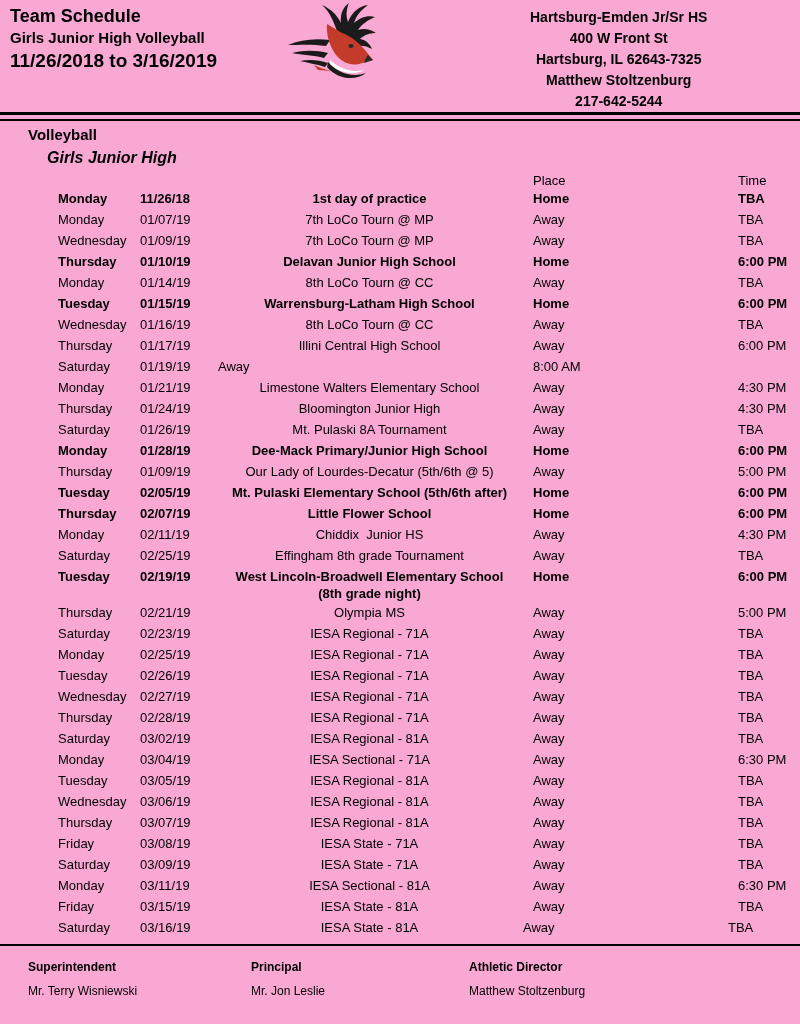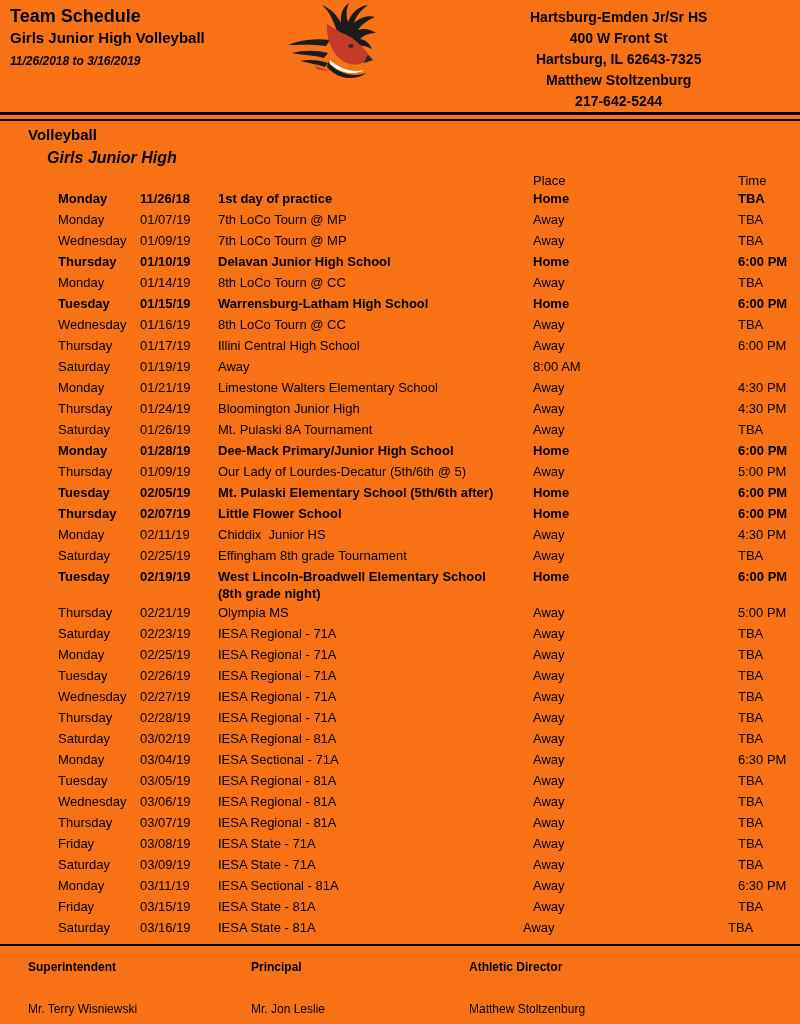--- a/index.html
+++ b/index.html
@@ -1,53 +1,53 @@
 <!DOCTYPE html>
 <html><head>
 <meta charset="utf-8">
 <style>
   html,body { margin:0; padding:0; background:#ffffff; }
   .page {
-    position:relative; width:800px; height:1024px; background:#f97316;
+    position:relative; width:800px; height:1024px; background:#f9a8d4;
     font-family:"Liberation Sans","DejaVu Sans",sans-serif; color:#000;
     overflow:hidden;
   }
   
   .title-block { position:absolute; left:10px; top:5px; }
   .doc-title    { font-size:18px; font-weight:bold; line-height:22px; }
   .doc-subtitle { font-size:15px; font-weight:bold; line-height:22px; }
-  .doc-daterange{ font-size:12px; font-weight:bold; line-height:24px;font-style:italic; }
+  .doc-daterange{ font-size:19px; font-weight:bold; line-height:24px; }
   .logo { position:absolute; left:286px; top:2px; width:106px; height:78px; }
   .school-block { position:absolute; left:530px; top:7px; font-size:14px; font-weight:bold; line-height:21px;text-align:center; }
   .double-rule {
     position:absolute; left:0; top:112px; width:800px; height:9px;
     border-top:3px solid #000; border-bottom:2px solid #000; box-sizing:border-box;
   }
   
   .sport { position:absolute; left:28px; top:126px; font-size:15px; font-weight:bold; }
   .team  { position:absolute; left:47px; top:149px; font-size:16px; font-weight:bold; font-style:italic; }
   
   .table { position:absolute; left:0; top:173px; width:800px; }
   .row {
     display:grid; grid-template-columns:82px 78px 315px 205px 62px;
     padding-left:58px; min-height:21px; font-size:13px; line-height:21px;
   }
   .row.head { min-height:15px; line-height:15px; font-weight:normal; }
-  .cell-event { line-height:17px; padding-top:2px; padding-right:12px; white-space:pre-wrap; }
+  .cell-event { line-height:17px; padding-top:2px; padding-right:12px; white-space:pre-wrap;text-align:center; }
   .row.bold .cell { font-weight:bold; }
   .table > .row:last-child .cell-place,
   .table > .row:last-child .cell-time { transform:translateX(-10px); }
   
   .footer-rule { position:absolute; left:0; top:944px; width:800px; border-top:2px solid #000; }
   .officials {
     position:absolute; left:0; top:960px; width:680px;
     display:grid; grid-template-columns:223px 218px 1fr; padding-left:28px; box-sizing:border-box;
   }
   .official-role { font-size:12px; font-weight:bold; line-height:14px; }
-  .official-name { font-size:12px; line-height:14px; margin-top:28px; }
+  .official-name { font-size:12px; line-height:14px; margin-top:10px; }
 </style>
 </head>
 <body>
 
 <div class="page">
 
   <div class="title-block">
     <div class="doc-title">Team Schedule</div>
     <div class="doc-subtitle">Girls Junior High Volleyball</div>
     <div class="doc-daterange">11/26/2018 to 3/16/2019</div>

